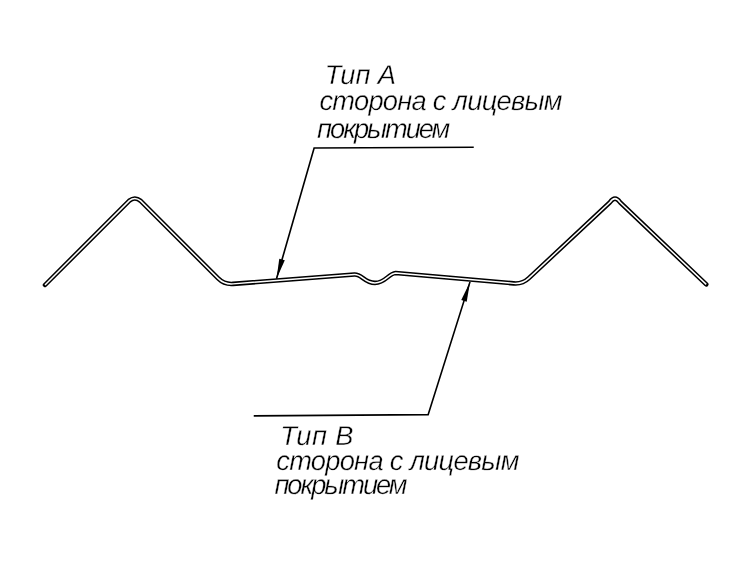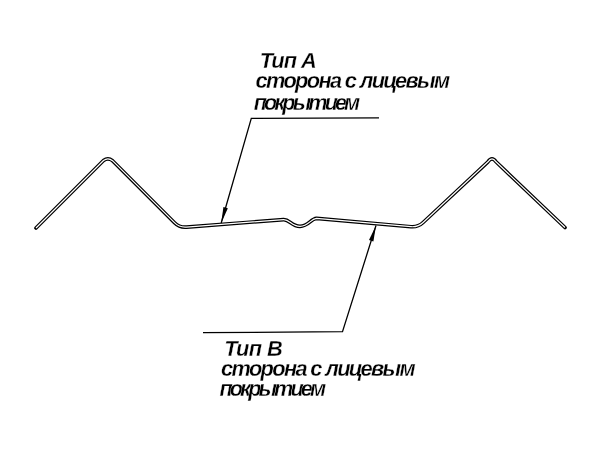--- a/index.html
+++ b/index.html
@@ -1,16 +1,16 @@
 <!DOCTYPE html>
 <html><head>
 <meta charset="utf-8">
 <style>
   html,body{margin:0;padding:0;background:#fff;}
-  #page{position:relative;width:600px;height:450px;background:#fff;overflow:hidden;font-weight:bold;}
+  #page{position:relative;width:600px;height:450px;background:#fff;overflow:hidden;}
   svg{position:absolute;left:0;top:0;}
   .t{font-family:"Liberation Sans", sans-serif;font-style:italic;fill:#000;stroke:#fff;stroke-width:0.3;paint-order:fill;}
 </style>
 </head>
 <body>
 <div id="page">
 <svg width="600" height="450" viewBox="0 0 600 450">
 
   <path id="prof" d="M 36,228 L 103.5,160.5 Q 108,157 112.5,160.7 L 174.5,222.7 Q 179.5,227.7 186.5,227.1 L 283.5,219.6 C 289.5,219.2 291.5,226.3 300,226.3 C 308.5,226.3 310.5,219.0 316.5,218.4 L 411,226.7 Q 418,227.3 423.1,222.5 L 488,161.8 Q 492,156 496,161.8 L 565,227.5" fill="none" stroke="#000" stroke-width="3.65" stroke-linecap="round" stroke-linejoin="round"></path>
   <path d="M 36,228 L 103.5,160.5 Q 108,157 112.5,160.7 L 174.5,222.7 Q 179.5,227.7 186.5,227.1 L 283.5,219.6 C 289.5,219.2 291.5,226.3 300,226.3 C 308.5,226.3 310.5,219.0 316.5,218.4 L 411,226.7 Q 418,227.3 423.1,222.5 L 488,161.8 Q 492,156 496,161.8 L 565,227.5" fill="none" stroke="#fff" stroke-width="1.2" stroke-linecap="butt" stroke-linejoin="round"></path>

